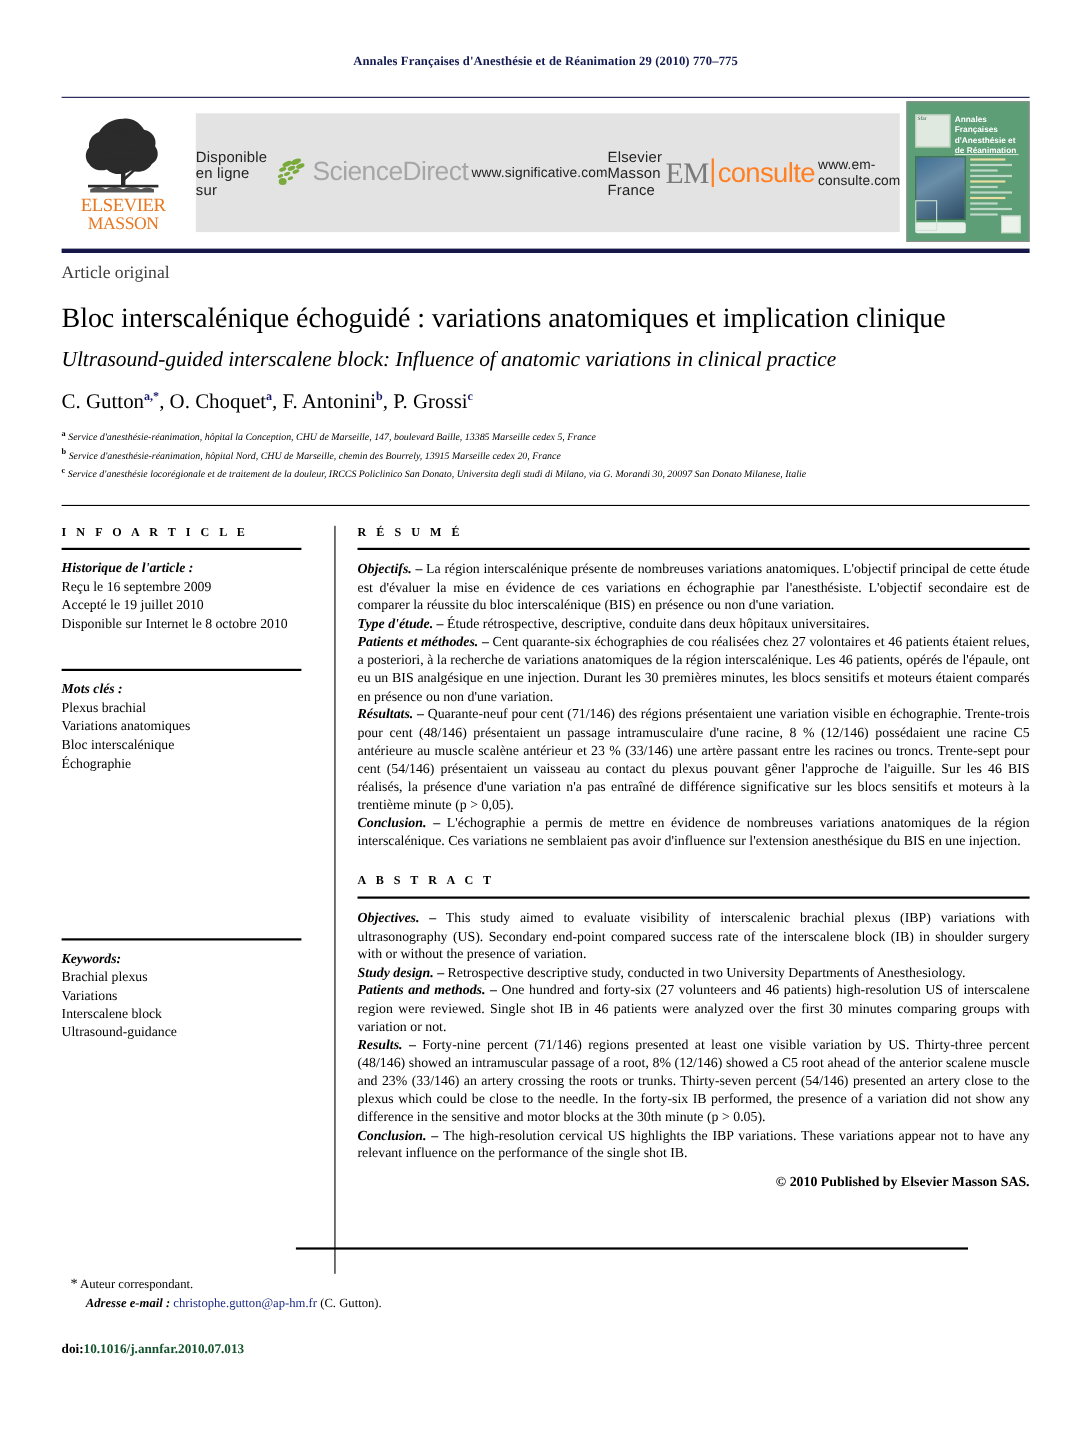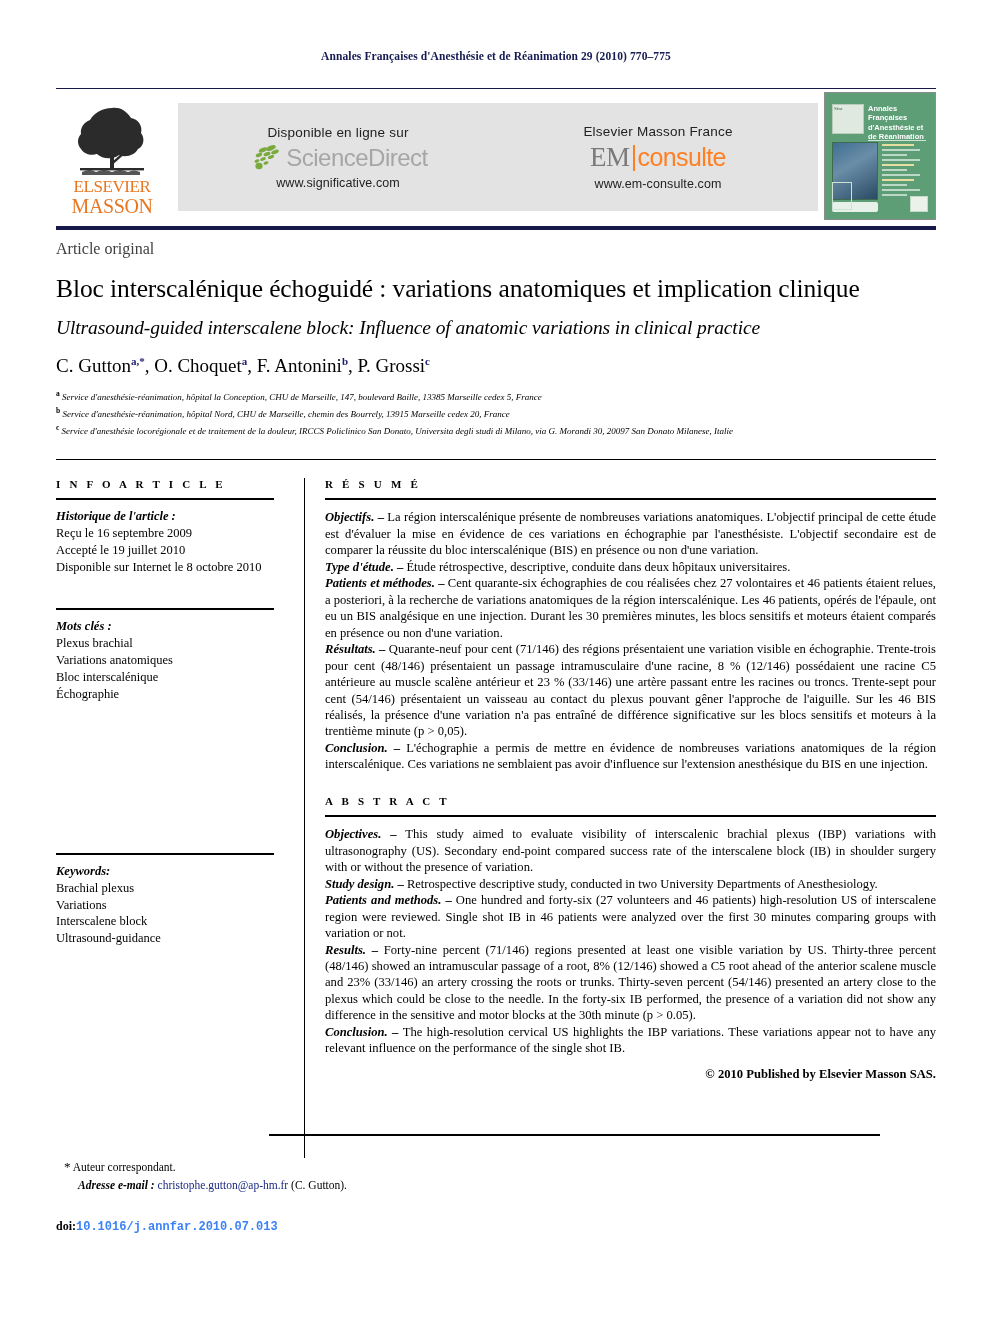--- a/index.html
+++ b/index.html
@@ -56,35 +56,35 @@
   .tree-svg { display:block; margin-top: 4px; }
   .els-word {
     font-family: "Liberation Serif", serif;
     font-size: 17px;
     letter-spacing: -0.4px;
     color: #e87722;
     line-height: 1.05;
     text-align: center;
     font-weight: 400;
   }
-  .els-word.two { font-size: 20px; }
+  .els-word.two { font-size: 16px; }
 
   .banner {
     position: absolute;
     left: 122px;
     top: 11px;
     width: 640px;
     height: 108px;
     background: #e3e3e3;
     display: flex;
   }
   .banner-col {
     flex: 1;
     display: flex;
-    flex-direction: column;
+    flex-direction: row;
     align-items: center;
     justify-content: center;
     gap: 3px;
   }
   .banner-head {
     font-family: "Liberation Sans", sans-serif;
     font-size: 13.5px;
     color: #222;
     letter-spacing: 0.2px;
   }
@@ -267,21 +267,21 @@
     font-size: 11.5px; line-height: 1.45;
   }
   .footnote .star { font-size: 13px; }
   .footnote .eml-label { font-style: italic; font-weight:bold; }
   .footnote a.mail { color:#1b2a80; text-decoration:none; }
 
   .imprint {
     position:absolute; left:56px; top:1218px; width:600px;
     font-size: 12px; line-height: 1.45; font-weight: bold;
   }
-  .imprint .doi { color:#3b82f6; font-weight:bold;font-family:Liberation Mono, monospace; }
+  .imprint .doi { color:#14532d; font-weight:bold; }
   .imprint .doi-label { color:#000; }
 </style>
 </head>
 <body>
 
 <div class="page">
 
   <div class="runhead">Annales Françaises d'Anesthésie et de Réanimation 29 (2010) 770–775</div>
 
   <div class="rule-thin-top" style="top:88px;"></div>

